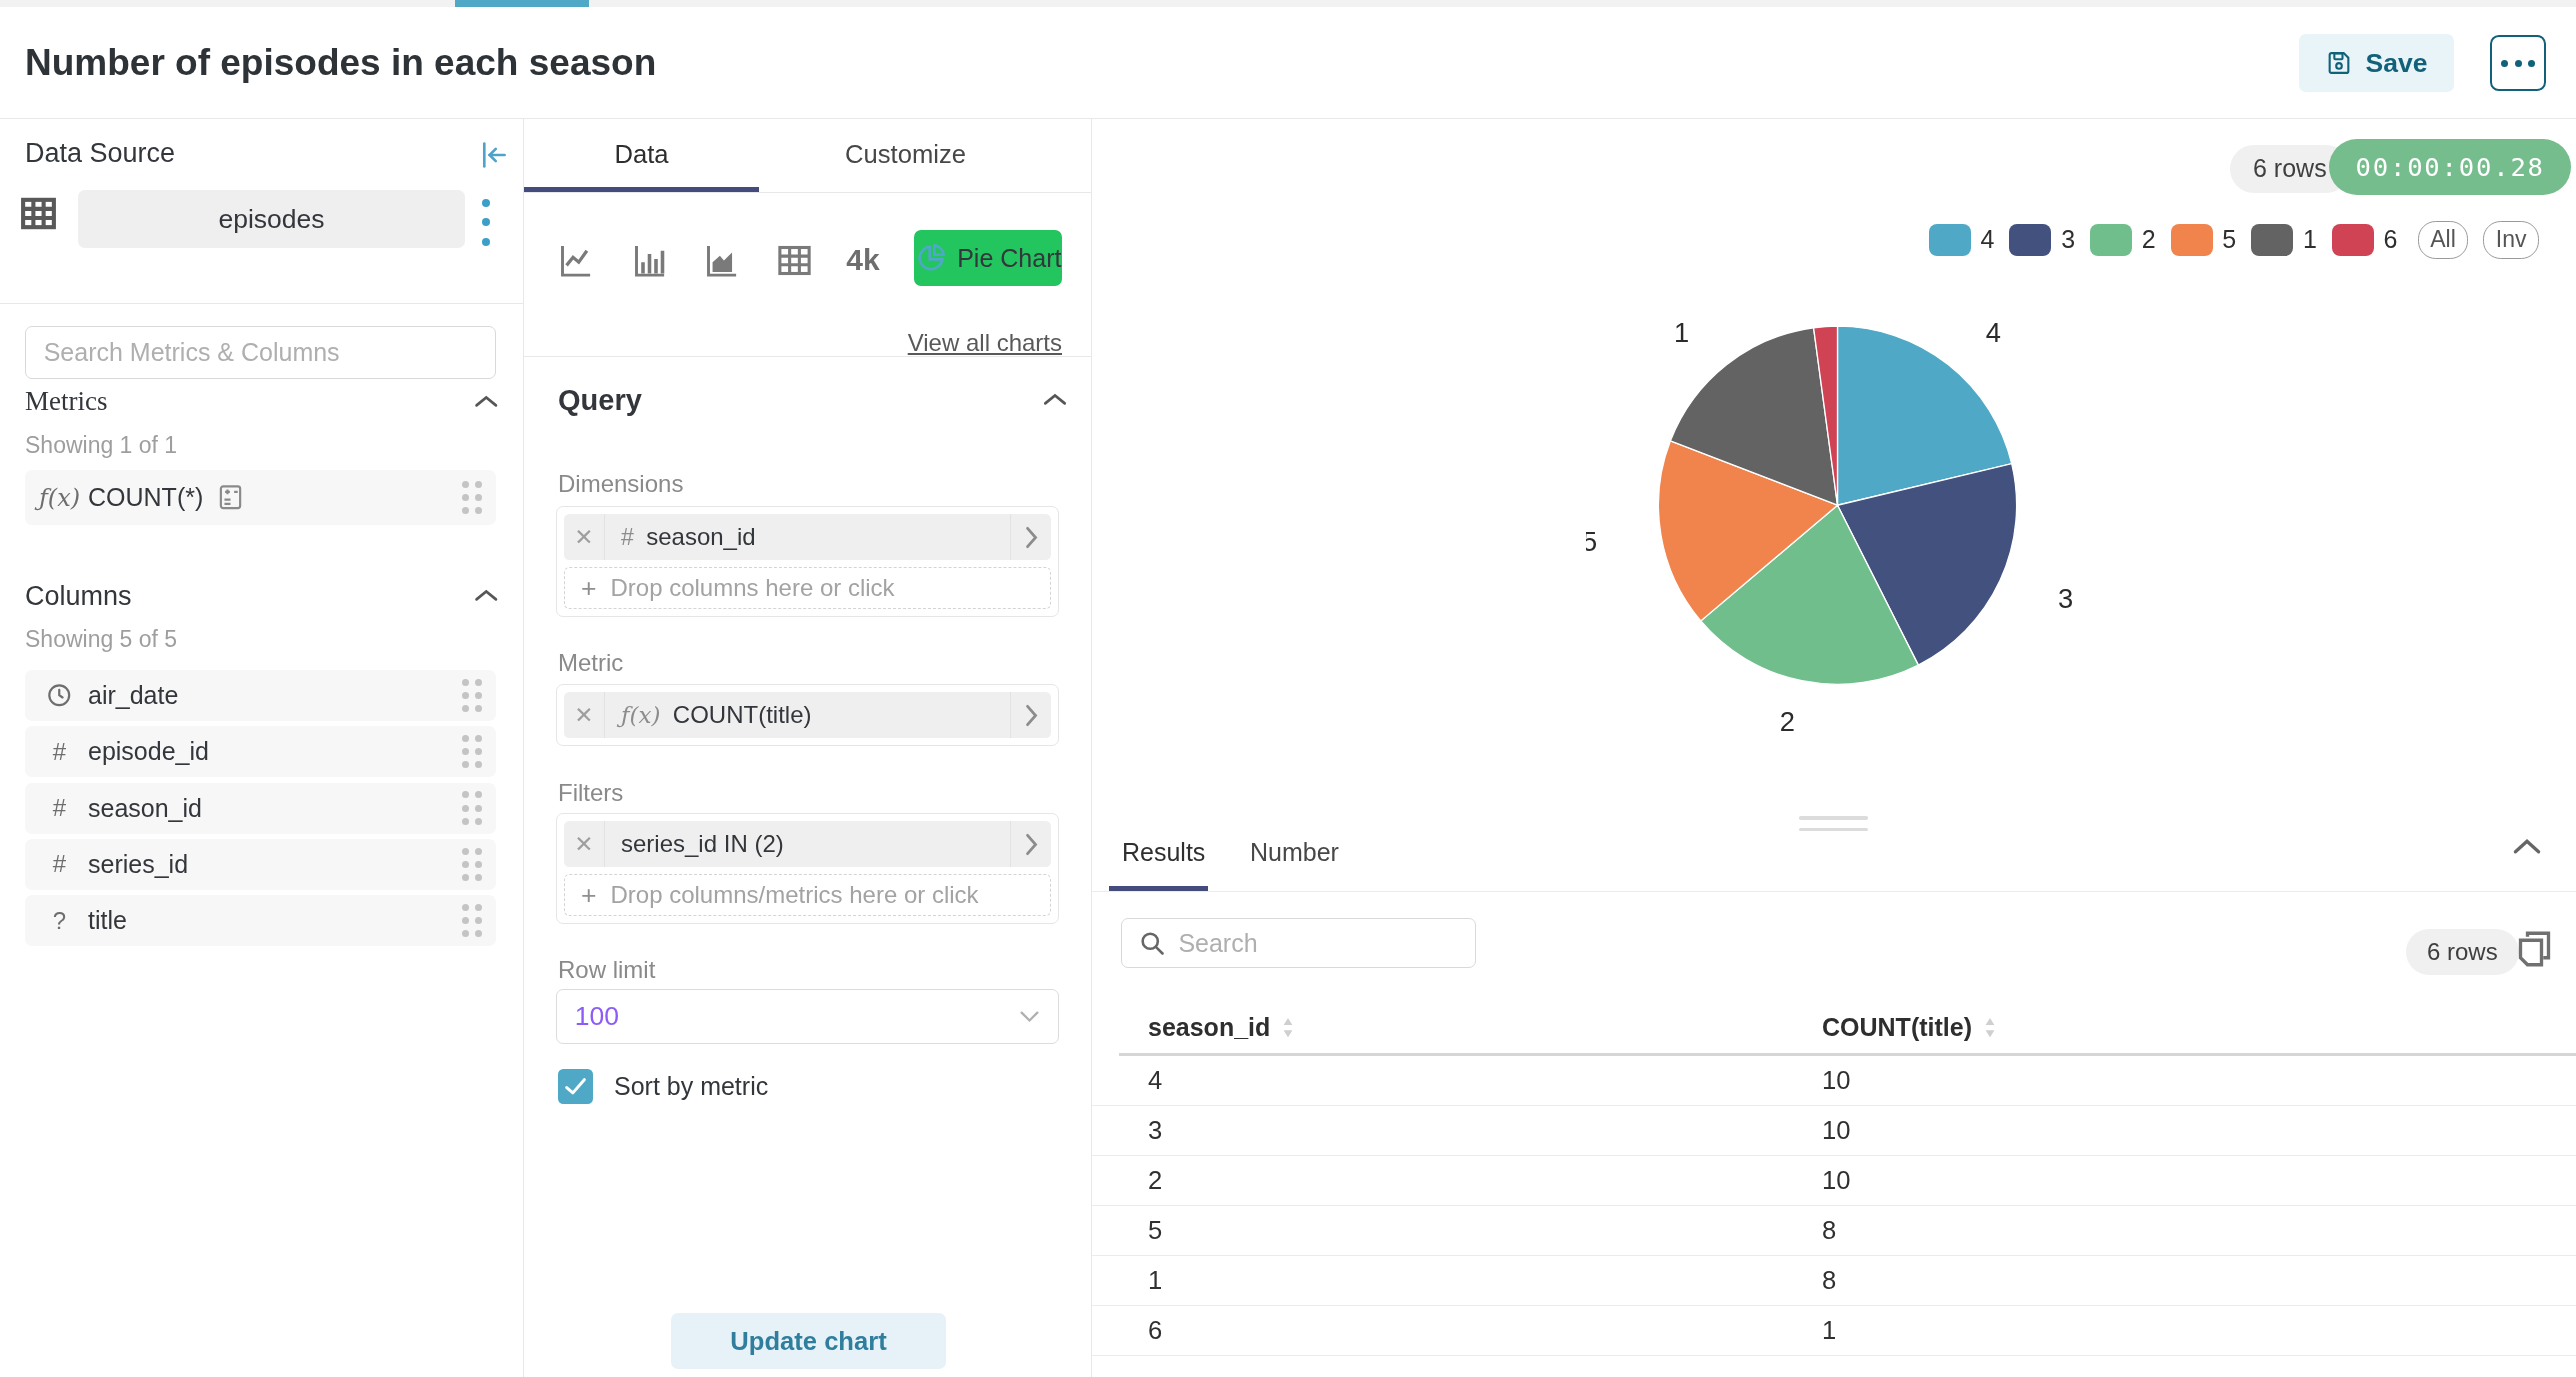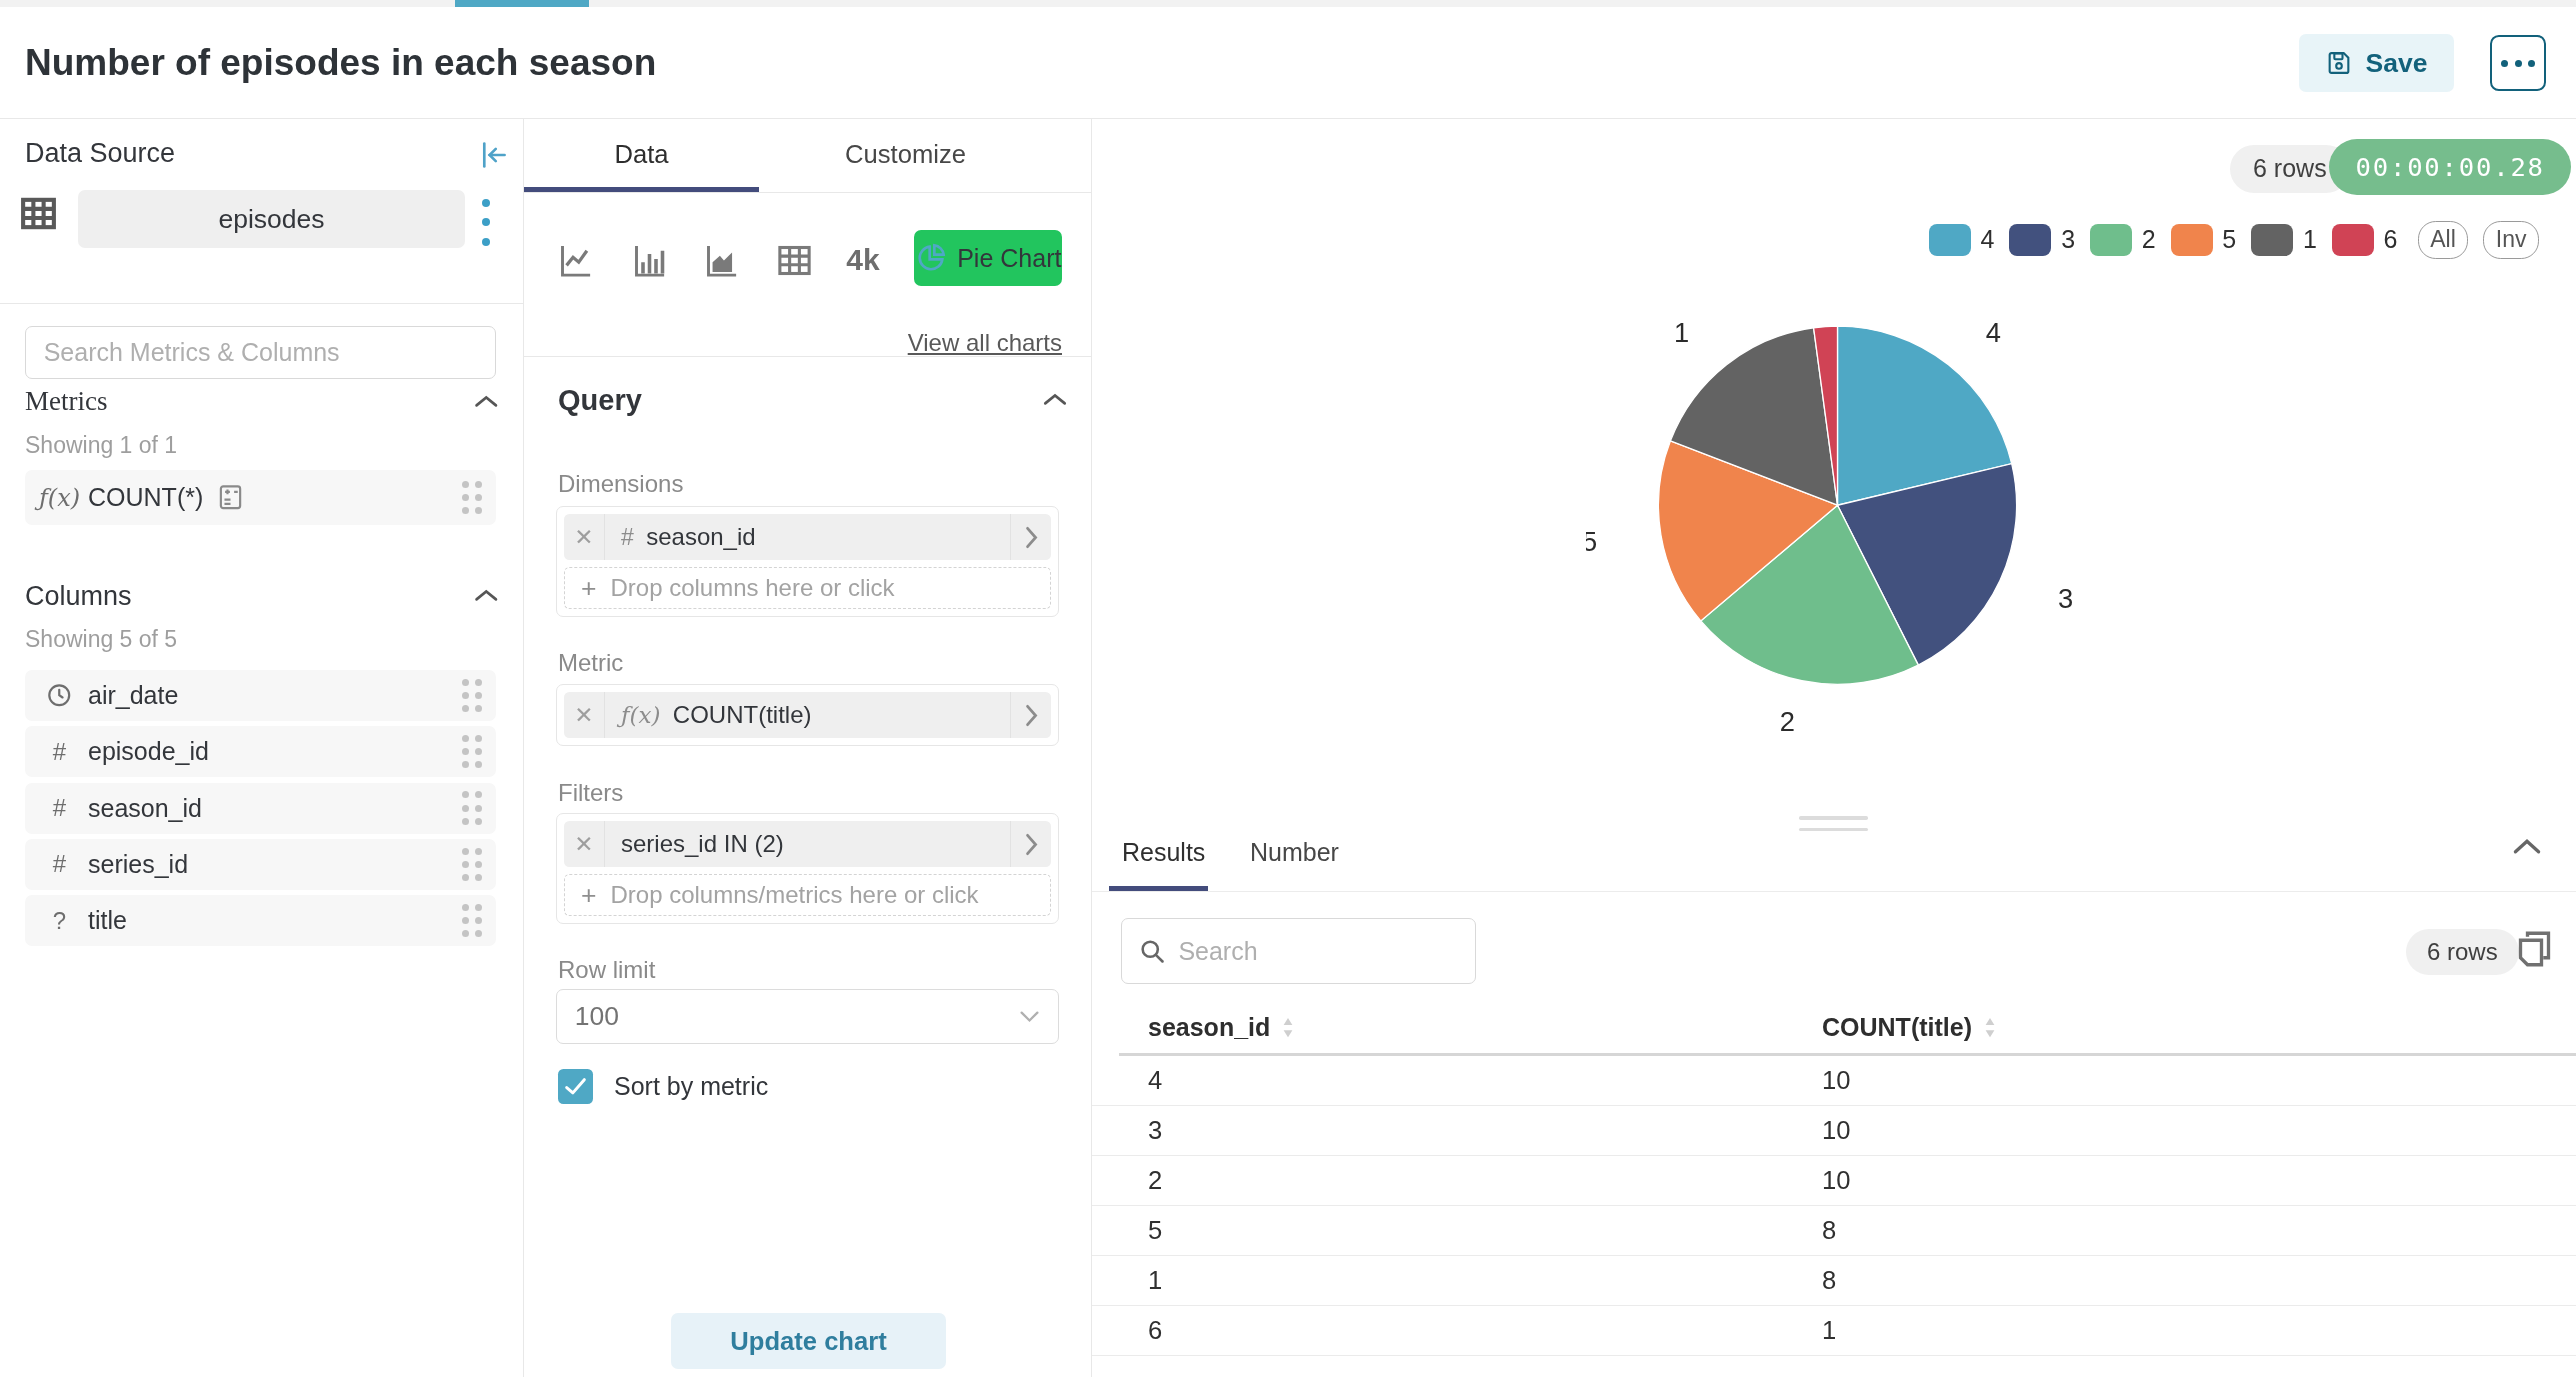--- a/index.html
+++ b/index.html
@@ -87,21 +87,21 @@
   .pill-icn { color:#8c8c8c; font-size:23px; }
   .dropzone { margin-top:7px; height:42px; border:1.8px dashed #d4d4d4; border-radius:5.3px; display:flex;
     align-items:center; gap:14px; padding:0 16px; color:#a3a3a3; font-size:24px; cursor:pointer; }
   .dropzone .plus { font-size:26.5px; color:#8f8f8f; }
   #metric-label { left:34px; top:530px; }
   #metric-box { top:565px; }
   #filters-label { left:34px; top:660px; }
   #filters-box { top:694px; }
   #rowlimit-label { left:34px; top:837px; }
   #rowlimit-select { left:32px; top:870px; width:503px; height:55px; border:0.9px solid #dcdcdc; border-radius:7px;
-    display:flex; align-items:center; padding:0 17.7px; font-size:26.5px; color:#737373; cursor:pointer; }
+    display:flex; align-items:center; padding:0 17.7px; font-size:26.5px; color:#8b5cf6; cursor:pointer; }
   #rowlimit-select .grow { flex:1; }
   #sort-row { left:34px; top:950px; display:flex; align-items:center; gap:21px; }
   #sort-checkbox { width:35px; height:35px; background:#4fa8c5; border-radius:5.3px; display:flex;
     align-items:center; justify-content:center; cursor:pointer; }
   #sort-label { font-size:25px; color:#33363b; }
   #update-btn { left:147px; top:1194px; width:275px; height:56px; background:#e7f2f8; color:#2f7e9e;
     border:none; border-radius:7px; font-size:25.6px; font-weight:700; cursor:pointer;
     font-family:"Liberation Sans", sans-serif; }
 
   
@@ -119,21 +119,21 @@
   #pie-svg { left:494px; top:141px; }
   #drag-handle { left:707px; top:697px; cursor:row-resize; }
   #drag-handle div { width:69px; height:3.5px; border-radius:1.8px; background:#dcdcdc; margin-bottom:8px; }
 
   
   #results-tabbar-border { left:0; right:0; top:772px; height:0.9px; background:#ececec; }
   #tab-results { left:30px; top:719px; font-size:25px; font-weight:500; color:#2f2f2f; cursor:pointer; }
   #results-underline { left:17px; top:767px; width:99px; height:5.3px; background:#434c7c; }
   #tab-samples { left:158px; top:719px; font-size:25px; color:#474747; cursor:pointer; }
   #results-collapse { left:1418px; top:717px; color:#666; cursor:pointer; }
-  #results-search { left:29px; top:799px; width:355px; height:66px; padding:0 16px; gap:12.4px; }
+  #results-search { left:29px; top:799px; width:355px; height:50px; padding:0 16px; gap:12.4px; }
   #results-rowcount { left:1314px; top:810px; height:46px; padding:0 21px; background:#f0f0f0; border-radius:23px;
     font-size:24px; color:#3f3f3f; display:flex; align-items:center; }
   #copy-icon { left:1423px; top:809px; color:#707070; cursor:pointer; }
   .th-cell { top:894px; display:flex; align-items:center; gap:10.6px; font-size:25px; font-weight:700; color:#2e2e2e; }
   #th-col1 { left:56px; } #th-col2 { left:730px; }
   .sort-icn { cursor:pointer; }
   #thead-border { left:26.5px; right:0; top:934px; height:2.6px; background:#d6d6d6; }
   #tbody { left:0; right:0; top:937px; }
   .t-row { position:relative; height:50px; border-bottom:1.8px solid #ebebeb; }
   .t-row span { position:absolute; top:0; line-height:49px; font-size:25.6px; color:#303030; }

